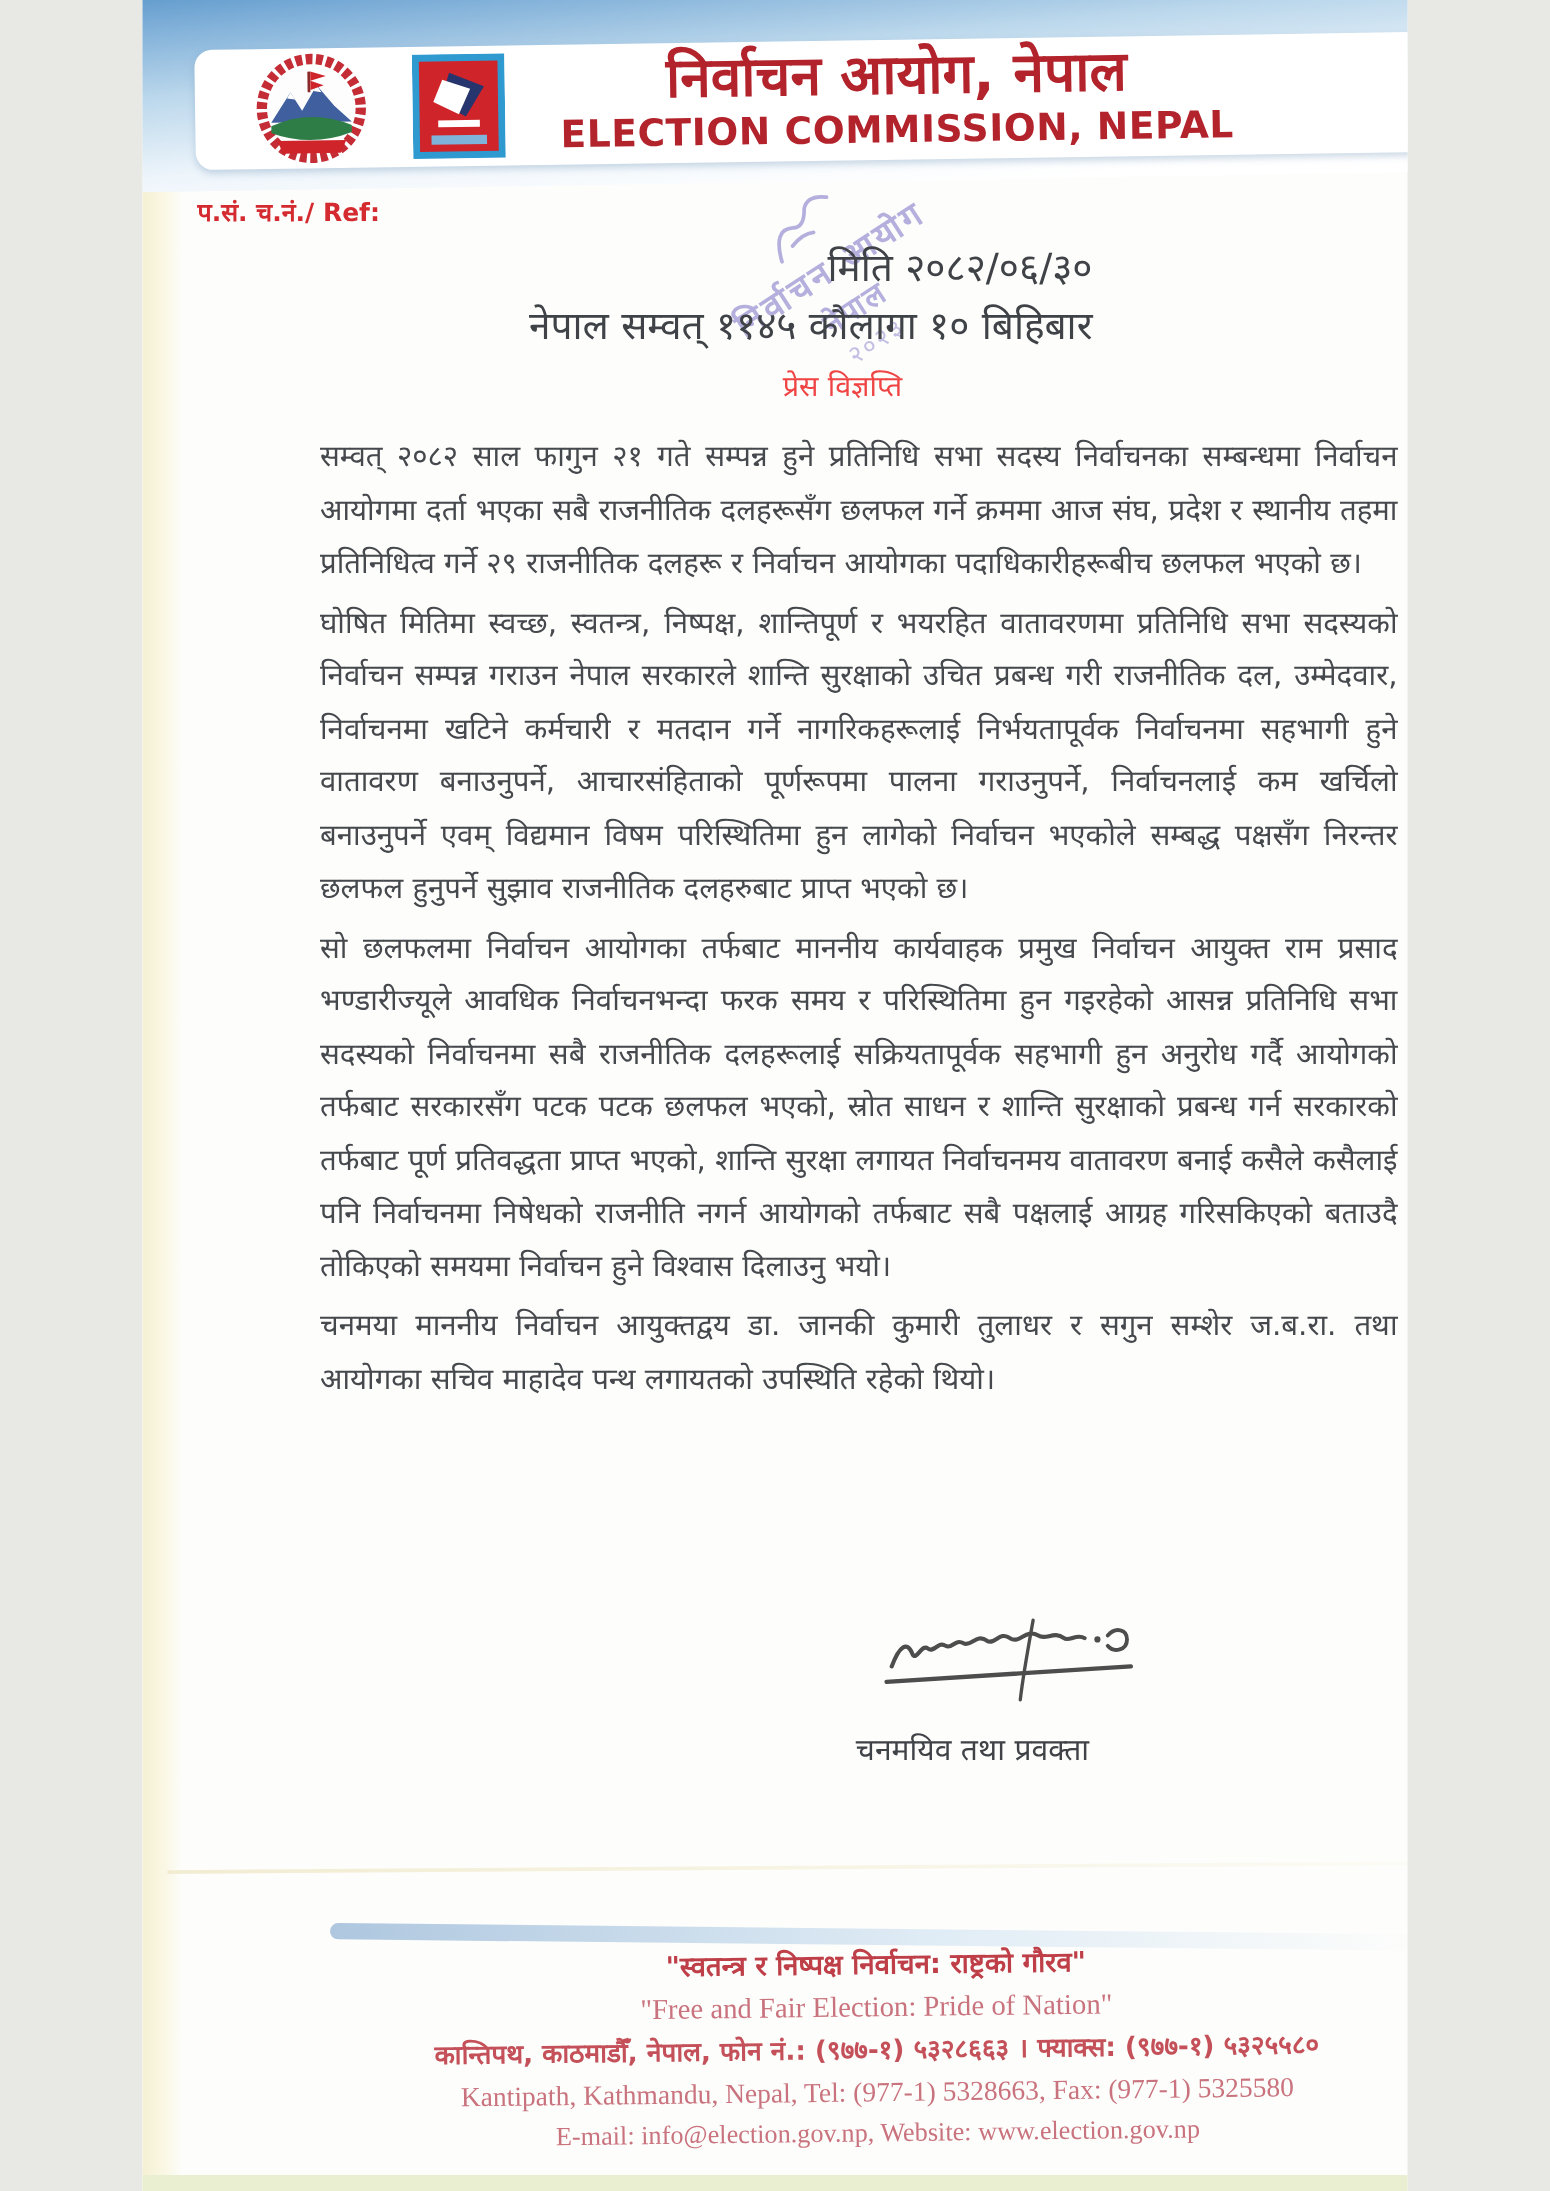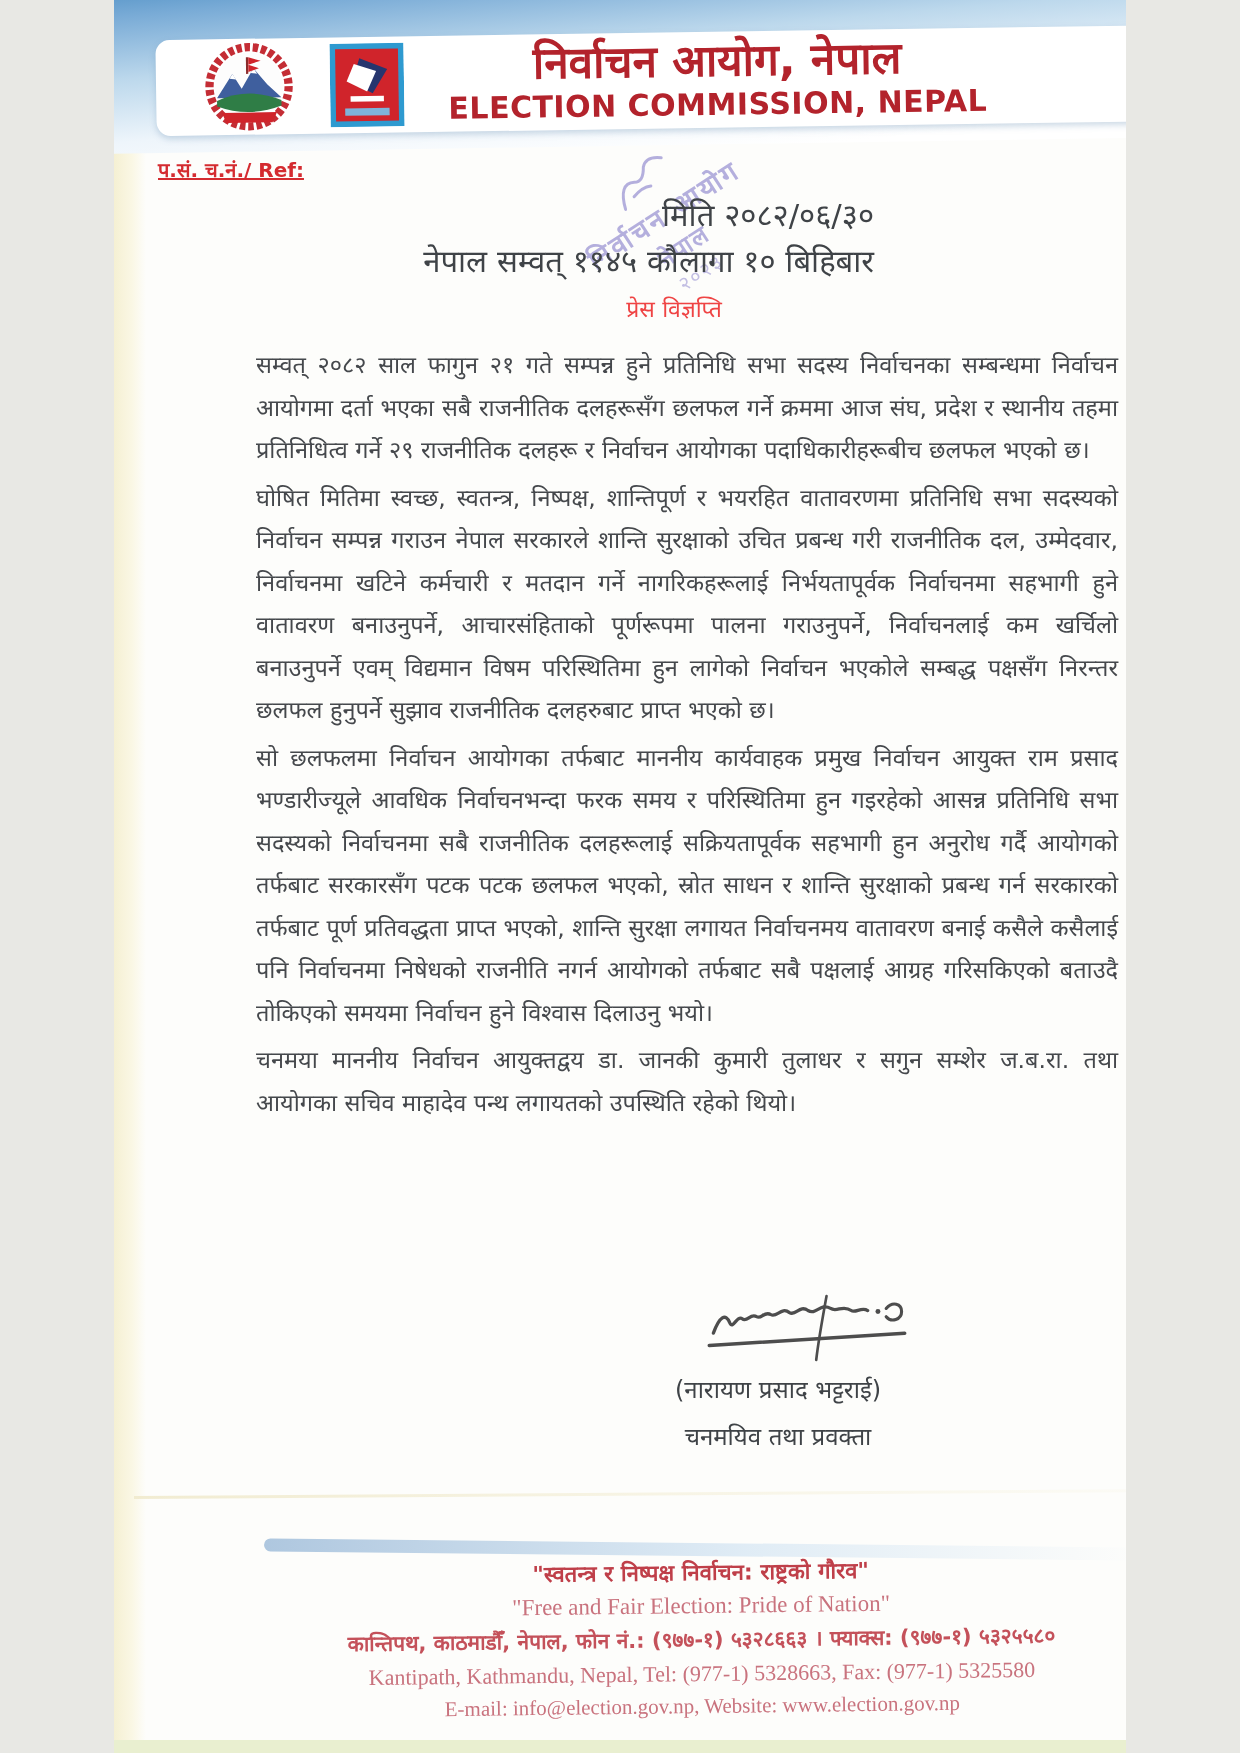--- a/index.html
+++ b/index.html
@@ -43,21 +43,21 @@
     box-shadow:0 3px 6px rgba(110,145,180,.35);
     display:flex;align-items:center;
   }
   .emblem{margin-left:46px;width:94px;height:92px;flex:none;}
   .ballot{margin-left:34px;width:74px;height:84px;flex:none;}
   .titles{margin-left:44px;text-align:center;color:#b3232c;}
   .title-np{font-size:44px;font-weight:bold;line-height:1.05;}
   .title-en{font-size:30px;font-weight:bold;letter-spacing:.5px;margin-top:2px;}
   .ref-line{
     position:absolute;left:44px;top:156px;
-    color:#d42b30;font-weight:bold;font-size:20px;text-decoration:underline;
+    color:#d42b30;font-weight:bold;font-size:20px;
   }
   
   .stamp{
     position:absolute;left:450px;top:118px;width:210px;height:210px;
     transform:rotate(-33deg);
     opacity:.55;color:#7a71c5;
     display:flex;flex-direction:column;align-items:center;justify-content:center;
     pointer-events:none;
   }
   .stamp .s1{font-size:27px;font-weight:bold;letter-spacing:3px;}
@@ -163,21 +163,20 @@
   </div>
 
   <div class="sign-block">
     <svg class="sign-svg" viewBox="0 0 200 70">
       <path d="M8,40 C14,24 20,20 24,30 C27,37 31,22 36,26 C41,30 44,20 50,24 C55,27 57,18 64,22 C70,25 74,14 82,20 C88,24 92,12 100,18 C108,23 112,10 122,16 C128,20 134,12 142,18 C146,21 152,14 158,18" fill="none" stroke="#4d4d4d" stroke-width="3.2" stroke-linecap="round"></path>
       <path d="M4,52 L194,40" fill="none" stroke="#4d4d4d" stroke-width="3.4" stroke-linecap="round"></path>
       <path d="M118,4 C114,26 110,48 108,66" fill="none" stroke="#4d4d4d" stroke-width="2.6" stroke-linecap="round"></path>
       <path d="M176,16 C182,9 191,11 191,19 C191,27 181,30 176,24" fill="none" stroke="#4d4d4d" stroke-width="3" stroke-linecap="round"></path>
       <circle cx="168" cy="19" r="2.4" fill="#4d4d4d"></circle>
     </svg>
-    <div class="sign-name">(नारायण प्रसाद भट्टराई)</div>
     <div class="sign-post">चनमयिव तथा प्रवक्ता</div>
   </div>
 
   <div class="footer">
     <div class="f-np-motto">"स्वतन्त्र र निष्पक्ष निर्वाचन: राष्ट्रको गौरव"</div>
     <div class="f-en-motto">"Free and Fair Election: Pride of Nation"</div>
     <div class="f-np-addr">कान्तिपथ, काठमाडौँ, नेपाल, फोन नं.: (९७७-१) ५३२८६६३ । फ्याक्स: (९७७-१) ५३२५५८०</div>
     <div class="f-en-addr">Kantipath, Kathmandu, Nepal, Tel: (977-1) 5328663, Fax: (977-1) 5325580</div>
     <div class="f-email">E-mail: info@election.gov.np, Website: www.election.gov.np</div>
   </div>

